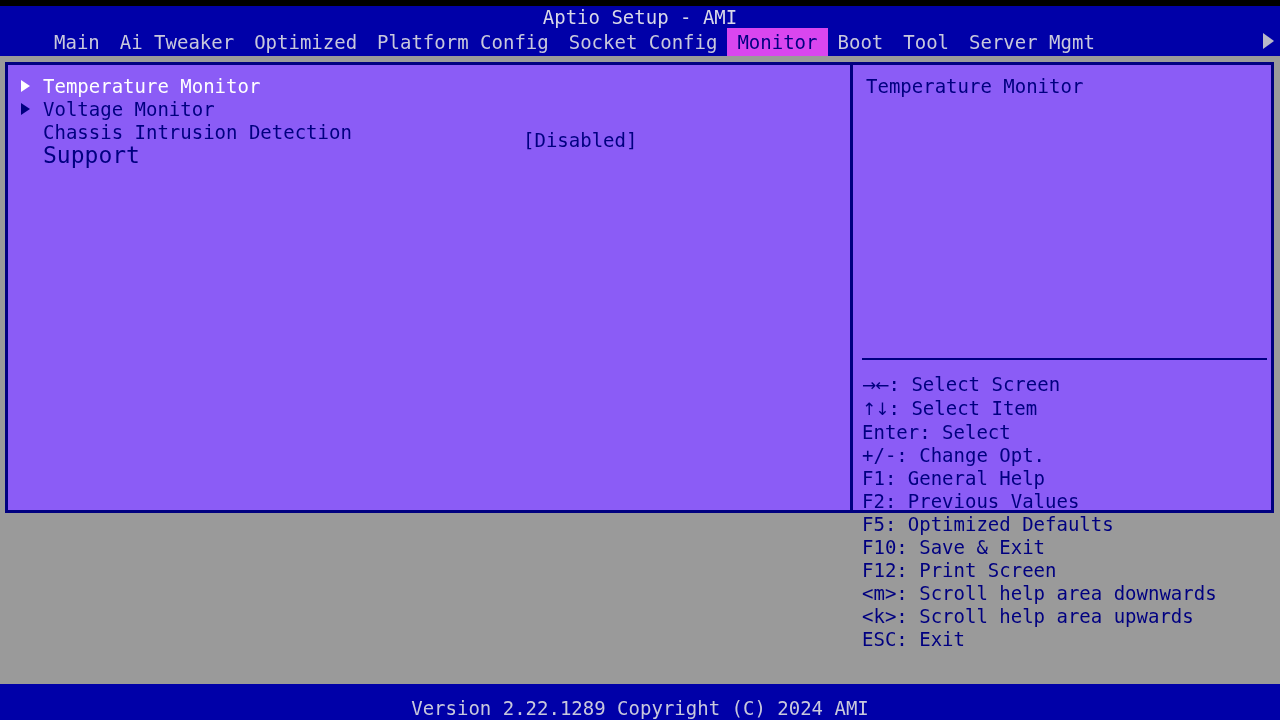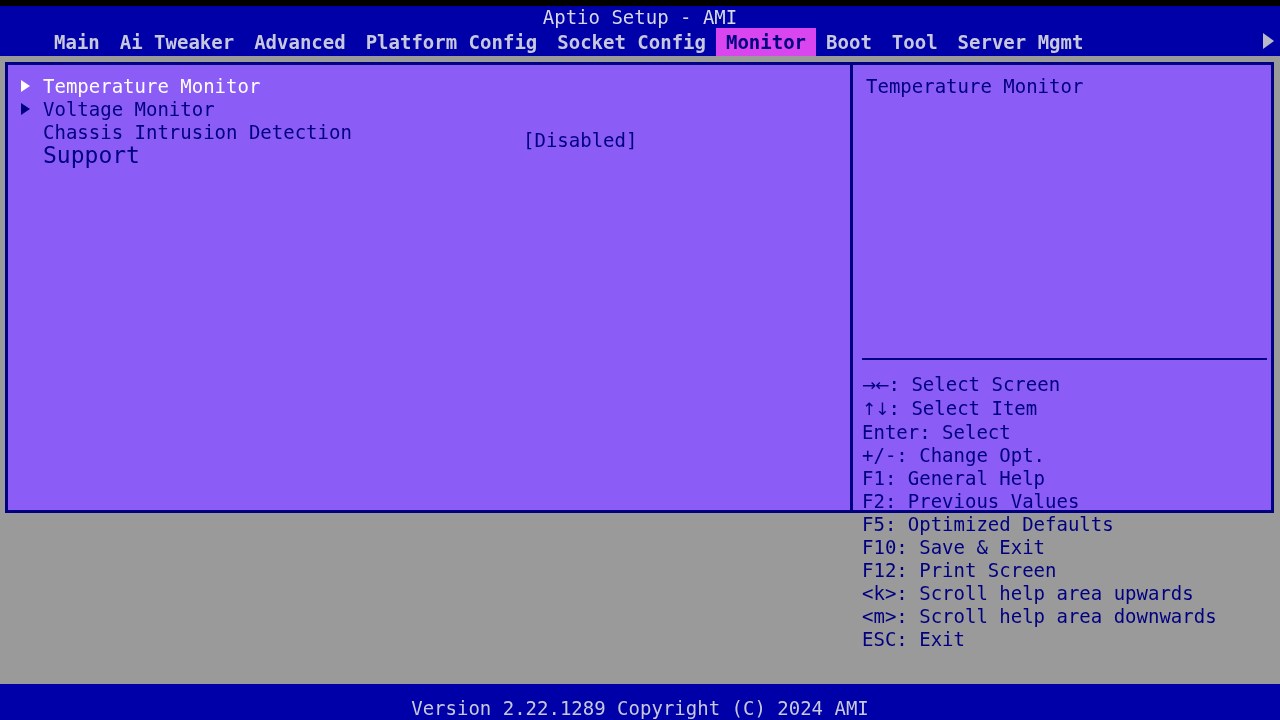--- a/index.html
+++ b/index.html
@@ -52,21 +52,20 @@
     background: #0000a8;
   }
   .menu-items {
     position: absolute;
     left: 0; top: 28px;
     height: 28px;
     display: flex;
     align-items: center;
     padding-left: 44px;
     box-sizing: border-box;
-    font-weight: bold;
   }
   .menu-item {
     color: #c8c8dc;
     font-size: 19px;
     line-height: 28px;
     white-space: pre;
     padding: 0 10px;
     height: 28px;
   }
   .menu-item.selected {
@@ -214,21 +213,21 @@
 
   <div class="top-black"></div>
 
   <div class="titlebar"></div>
   <div class="title-text">Aptio Setup - AMI</div>
 
   <div class="menubar"></div>
   <div class="menu-items" id="menu-items">
       <div class="menu-item">Main</div>
       <div class="menu-item">Ai Tweaker</div>
-      <div class="menu-item">Advanced</div>
+      <div class="menu-item">Optimized</div>
       <div class="menu-item">Platform Config</div>
       <div class="menu-item">Socket Config</div>
       <div class="menu-item selected">Monitor</div>
       <div class="menu-item">Boot</div>
       <div class="menu-item">Tool</div>
       <div class="menu-item">Server Mgmt</div>
     </div>
   <div class="menu-scroll-right"></div>
 
   <div class="frame">
@@ -248,22 +247,22 @@
       <div class="help-keys" id="help-keys">
           <div class="key-row"><span class="key-glyph">→←</span><span>: Select Screen</span></div>
           <div class="key-row"><span class="key-glyph">↑↓</span><span>: Select Item</span></div>
           <div class="key-row"><span>Enter: Select</span></div>
           <div class="key-row"><span>+/-: Change Opt.</span></div>
           <div class="key-row"><span>F1: General Help</span></div>
           <div class="key-row"><span>F2: Previous Values</span></div>
           <div class="key-row"><span>F5: Optimized Defaults</span></div>
           <div class="key-row"><span>F10: Save &amp; Exit</span></div>
           <div class="key-row"><span>F12: Print Screen</span></div>
+          <div class="key-row"><span>&lt;m&gt;: Scroll help area downwards</span></div>
           <div class="key-row"><span>&lt;k&gt;: Scroll help area upwards</span></div>
-          <div class="key-row"><span>&lt;m&gt;: Scroll help area downwards</span></div>
           <div class="key-row"><span>ESC: Exit</span></div>
         </div>
     </div>
 
   </div>
 
   <div class="footer"></div>
   <div class="footer-text">Version 2.22.1289 Copyright (C) 2024 AMI</div>
 
 </div>

